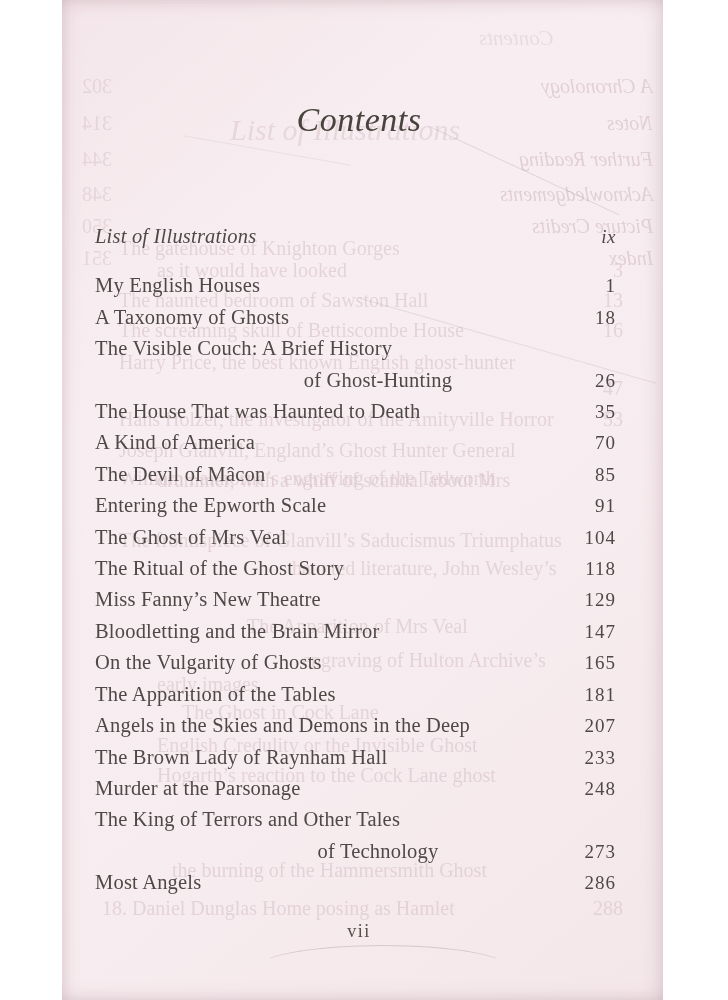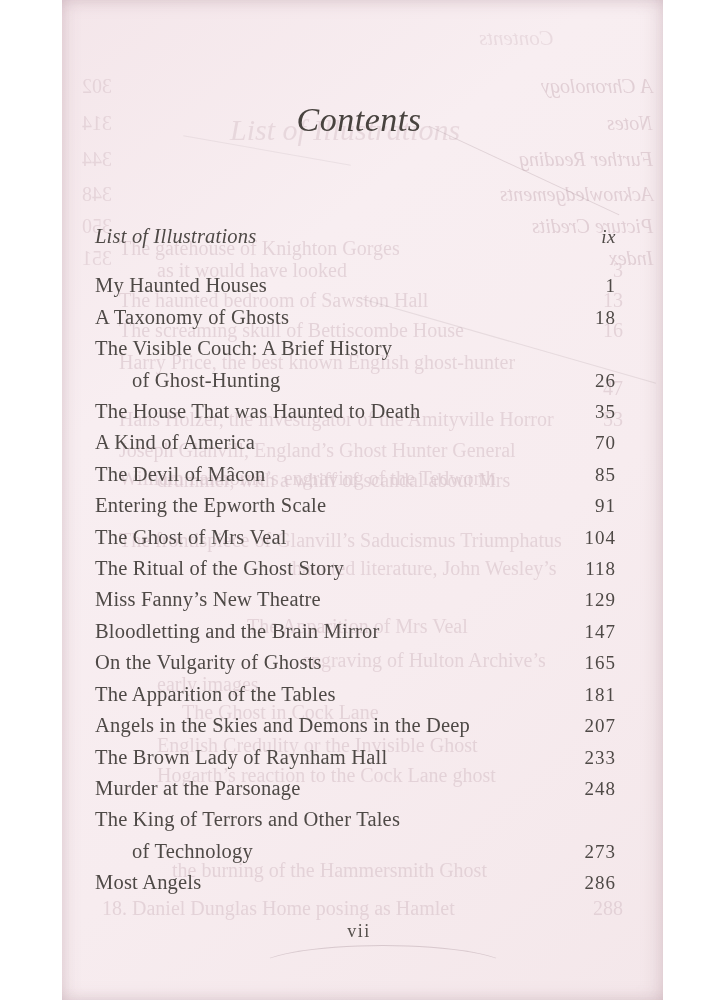--- a/index.html
+++ b/index.html
@@ -31,21 +31,21 @@
   .arc{position:absolute;border:1px solid transparent;
        border-top-color:rgba(140,115,125,.28);border-radius:50%;}
 
   
   .title{position:absolute;left:32px;right:39px;top:100px;text-align:center;
          font-style:italic;font-size:34px;line-height:40px;letter-spacing:.5px;color:#48433f;}
   .toc{position:absolute;left:33px;right:39px;top:221px;font-size:20.5px;letter-spacing:.2px;}
   .row{position:relative;line-height:31.4px;}
   .row .num{position:absolute;right:8px;bottom:0;font-size:19px;line-height:31.4px;
             letter-spacing:1px;}
-  .row .t2{padding-left:37px;}
+  .row .t2{padding-left:37px;text-align:center;}
   .front{font-style:italic;margin-bottom:18px;}
   .front .num{letter-spacing:.5px;}
   .footer{position:absolute;left:32px;right:39px;top:921px;text-align:center;
           font-size:18px;letter-spacing:1.5px;color:#55504c;}
 </style>
 </head>
 <body>
 
 <div class="scan">
   <div class="page">
@@ -105,21 +105,21 @@
 
     <div class="toc">
       <div class="row front">
         <span>List of Illustrations</span>
         <span class="num">ix</span>
       </div>
 
       <div>
 
       <div class="row">
-          <div class="t1"><span>My Haunted Houses</span></div>
+          <div class="t1"><span>My English Houses</span></div>
 
           <span class="num">1</span>
         </div>
           <div class="row">
           <div class="t1"><span>A Taxonomy of Ghosts</span></div>
 
           <span class="num">18</span>
         </div>
           <div class="row">
           <div class="t1"><span>The Visible Couch: A Brief History</span></div>

